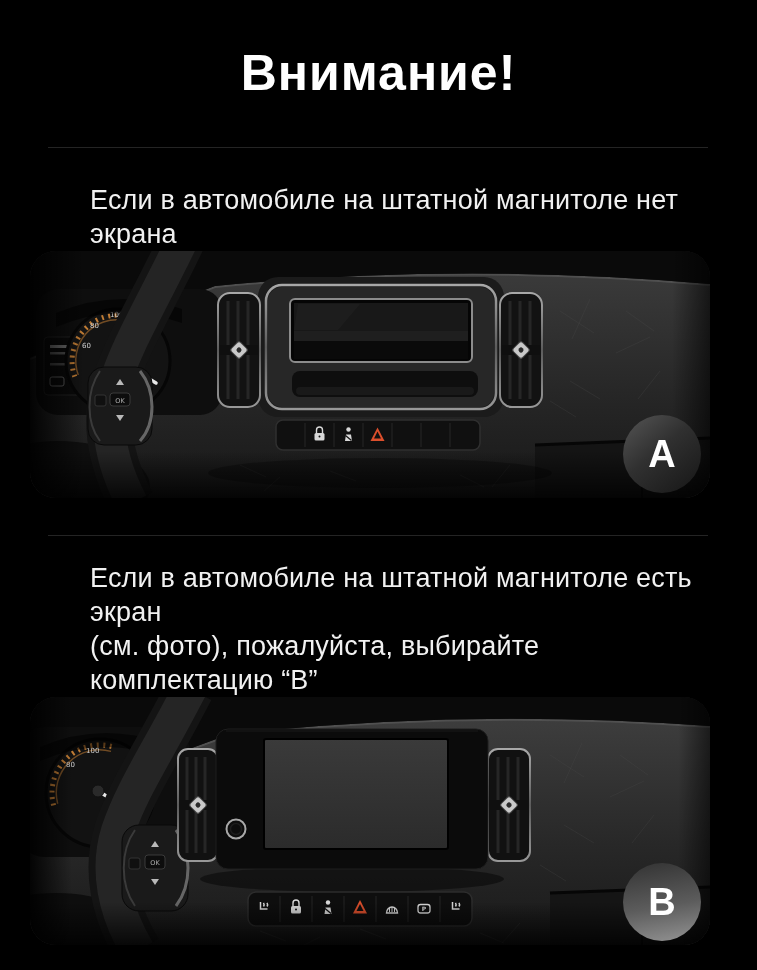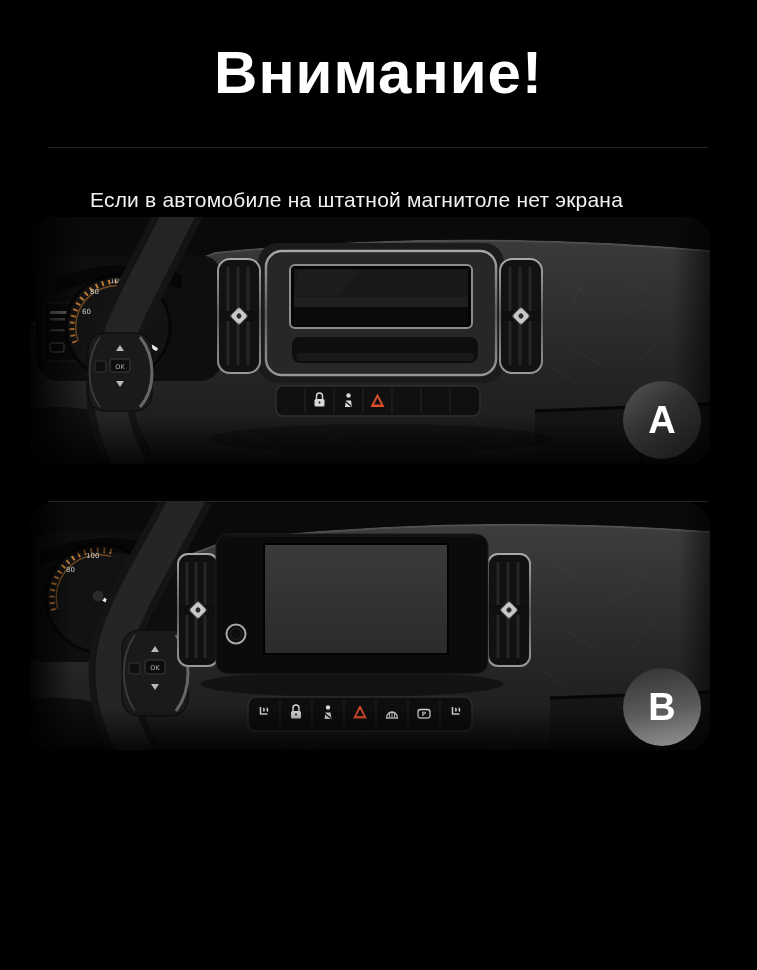--- a/index.html
+++ b/index.html
@@ -2,27 +2,27 @@
 <html><head>
 <meta charset="utf-8">
 <style>
   html,body{margin:0;padding:0;}
   body{
     width:757px;height:970px;background:#000;overflow:hidden;
     font-family:"Liberation Sans",sans-serif;color:#fff;
   }
   .page{width:757px;height:970px;position:relative;}
   .title{
-    margin:42px 0 0 0;line-height:62px;font-size:60px;font-weight:bold;
+    margin:42px 0 0 0;line-height:62px;font-size:50px;font-weight:bold;
     letter-spacing:1px;text-align:center;color:#ffffff;
   }
   .divider{height:1px;background:#242424;margin-left:48px;margin-right:49px;}
   .divider-1{margin-top:43px;}
   .divider-2{margin-top:37px;}
-  .para{margin:0 40px 0 90px;font-size:21px;line-height:34px;color:#f1f1f1;font-weight:400;}
+  .para{margin:0 40px 0 90px;font-size:27px;line-height:34px;color:#f1f1f1;font-weight:400;}
   .para-1{margin-top:35px;}
   .para-2{margin-top:25px;}
   .para .line{display:block;letter-spacing:.2px;}
   figure.photo{
     position:relative;margin:0 0 0 30px;width:680px;border-radius:26px;
     overflow:hidden;background:#101010;
   }
   .photo-a{margin-top:27px;height:247px;}
   .photo-b{margin-top:36px;height:248px;}
   figure.photo svg{display:block;}
@@ -183,20 +183,24 @@
       </svg>
       <div class="badge badge-a">
         <span>A</span>
       </div>
     </figure>
   </section>
 
   <div class="divider divider-2"></div>
 
   <section>
+    <p class="para para-2">
+      <span class="line">Если в автомобиле на штатной магнитоле есть экран</span>
+      <span class="line">(см. фото), пожалуйста, выбирайте комплектацию “В”</span>
+    </p>
 
     <figure class="photo photo-b">
       <svg viewBox="0 0 680 248" width="680" height="248">
         <defs>
           <linearGradient id="dashB" x1="0" y1="0" x2="0" y2="1">
             <stop offset="0" stop-color="#3d3d3d"></stop>
               <stop offset=".55" stop-color="#282828"></stop>
               <stop offset="1" stop-color="#191919"></stop>
           </linearGradient>
           <linearGradient id="silverB" x1="0" y1="0" x2="0" y2="1">

